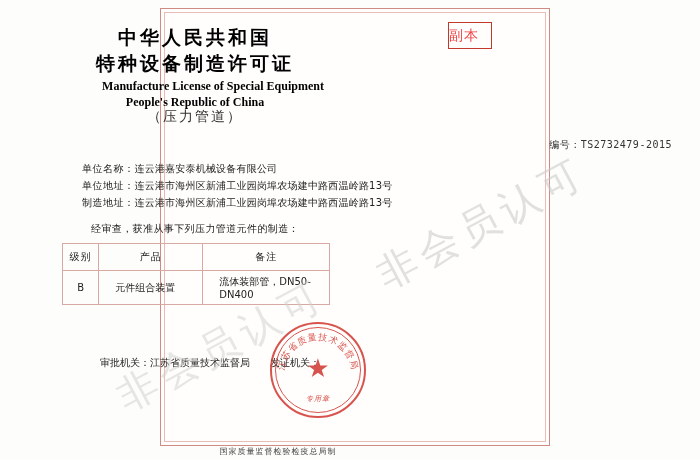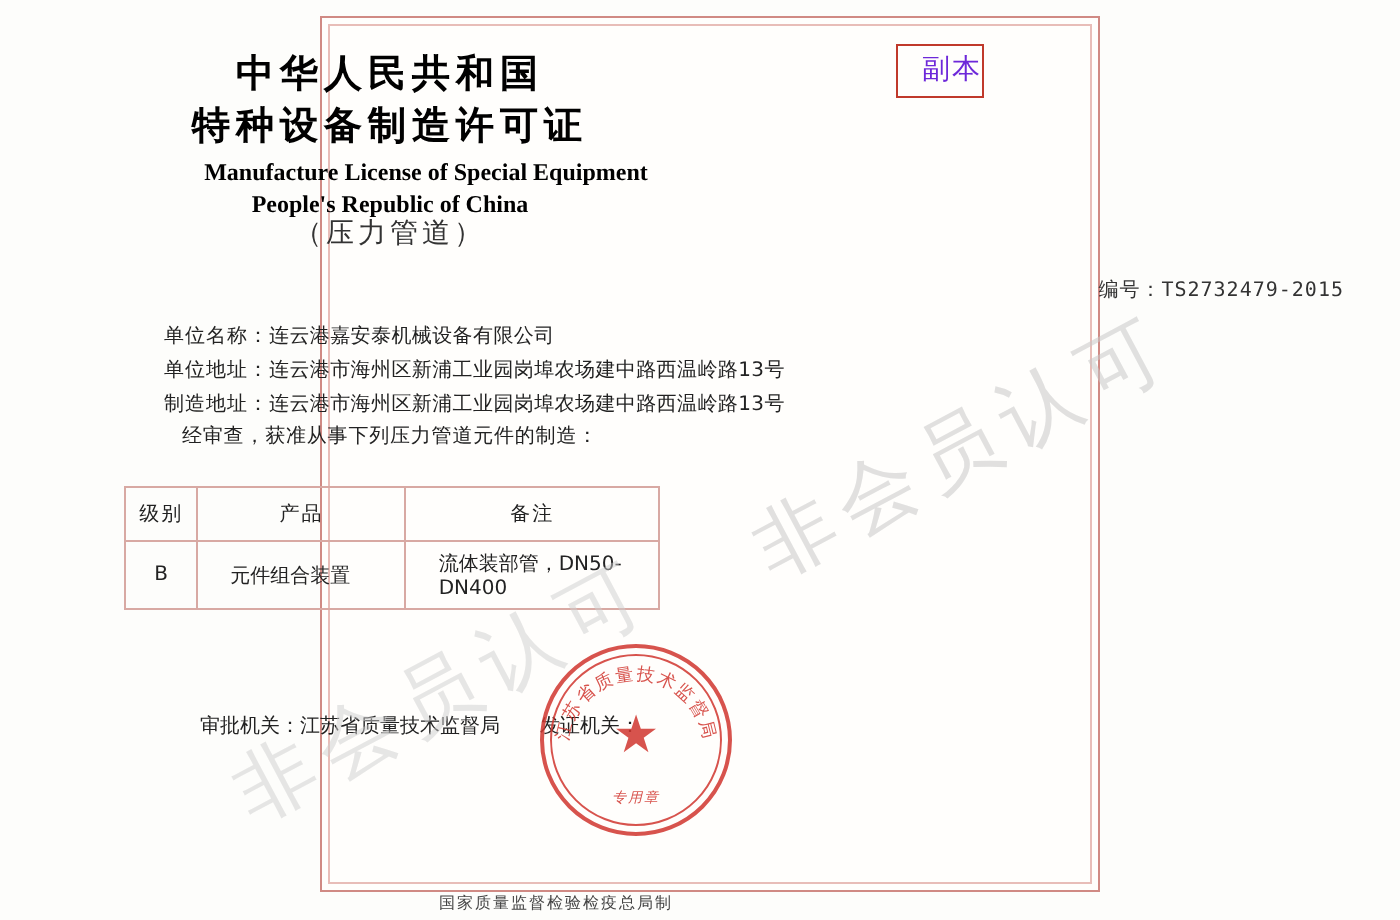--- a/index.html
+++ b/index.html
@@ -40,24 +40,24 @@
     margin: 3px;
   }
   
   .copy-box {
     position: absolute;
     left: 448px;
     top: 22px;
     width: 42px;
     height: 25px;
     border: 1px solid #c0392b;
-    color: #6d28d9;
+    color: #ef4444;
     font-size: 14px;
     line-height: 25px;
-    text-align: right;
+    text-align: left;
     letter-spacing: 1px;
   }
   .title-block {
     position: absolute;
     left: 0;
     top: 24px;
     width: 390px;
     text-align: center;
     color: #000000;
   }
@@ -124,21 +124,21 @@
   }
   .field-label {
     letter-spacing: 0.5px;
   }
   .field-value {
     letter-spacing: 0.2px;
   }
   .approve-note {
     position: absolute;
     left: 0;
-    top: 211px;
+    top: 222px;
     width: 390px;
     text-align: center;
     font-size: 10px;
     color: #222;
     letter-spacing: 0.4px;
   }
   table.equip {
     position: absolute;
     left: 62px;
     top: 243px;

